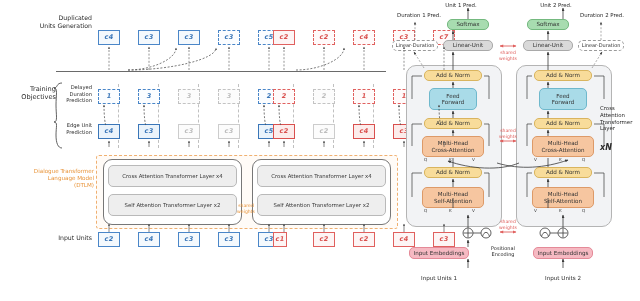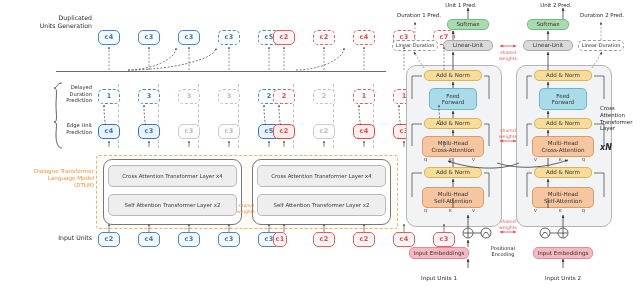--- a/index.html
+++ b/index.html
@@ -5,22 +5,22 @@
   html,body{margin:0;padding:0;background:#ffffff;}
   body{width:640px;height:301px;overflow:hidden;font-family:"DejaVu Sans",sans-serif;}
   #root{position:relative;width:640px;height:301px;background:#fff;}
 
   .abs{position:absolute;box-sizing:border-box;}
 
   
   .tok{
     position:absolute;box-sizing:border-box;
     display:flex;align-items:center;justify-content:center;
-    border-radius:5px;font-size:6.5px;font-weight:700;
-    letter-spacing:.2px;line-height:1;
+    border-radius:0;font-size:6.5px;font-weight:700;
+    letter-spacing:.2px;line-height:1;font-style:italic;
   }
   .tok.blue{border:1.1px solid #4a86c8;color:#3a76b8;background:#f4f9fd;}
   .tok.blue.dash{border-style:dashed;background:#fbfdff;}
   .tok.blue.strong{border:1.3px solid #3a76b8;background:#eaf3fb;}
   .tok.red{border:1.1px solid #e0605e;color:#d9504e;background:#fdf5f5;}
   .tok.red.dash{border-style:dashed;background:#fffafa;}
   .tok.red.strong{border:1.3px solid #d9504e;background:#fceceb;}
   .tok.grey{border:1.1px dashed #c3c3c3;color:#bdbdbd;background:#fcfcfc;}
   .tok.greysolid{border:1.1px solid #cccccc;color:#bdbdbd;background:#fcfcfc;}
 
@@ -57,20 +57,21 @@
   .hr{position:absolute;background:#6a6a6a;}
   .vdash{position:absolute;border-left:1px dashed #c0c0c0;}
 </style>
 </head>
 <body>
 
 <div id="root">
 
   <div class="lbl r" style="left:14px;top:14px;width:78px;font-size:6.2px;">Duplicated<br>Units Generation</div>
 
+  <div class="lbl r" style="left:4px;top:85px;width:52px;font-size:6.6px;">Training<br>Objectives</div>
 
   <div class="lbl r" style="left:52px;top:84px;width:40px;font-size:5.2px;">Delayed<br>Duration<br>Prediction</div>
 
   <div class="lbl r" style="left:52px;top:122px;width:40px;font-size:5.2px;">Edge Unit<br>Prediction</div>
 
   <div class="lbl r orange" style="left:10px;top:168px;width:84px;font-size:5.6px;">Dialogue Transformer<br>Language Model<br>(DTLM)</div>
 
   <div class="lbl r" style="left:28px;top:234px;width:64px;font-size:6.2px;">Input Units</div>
 
   <svg class="ov">

